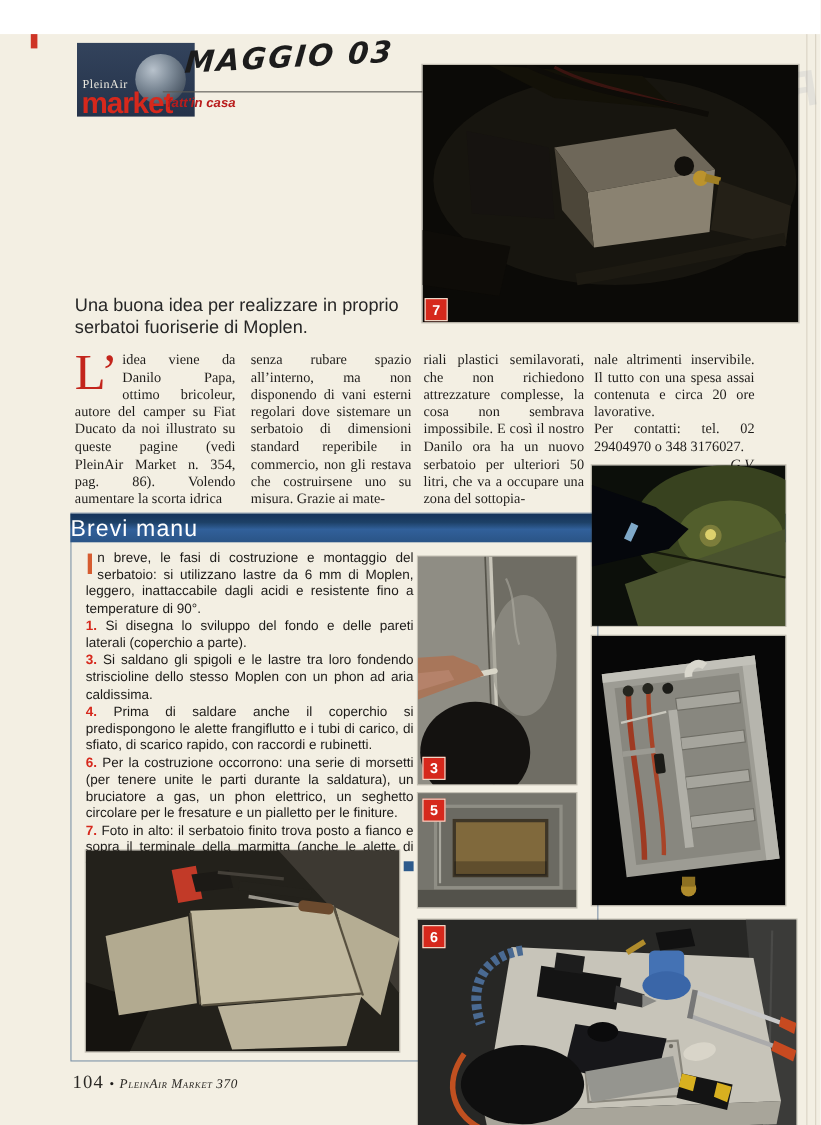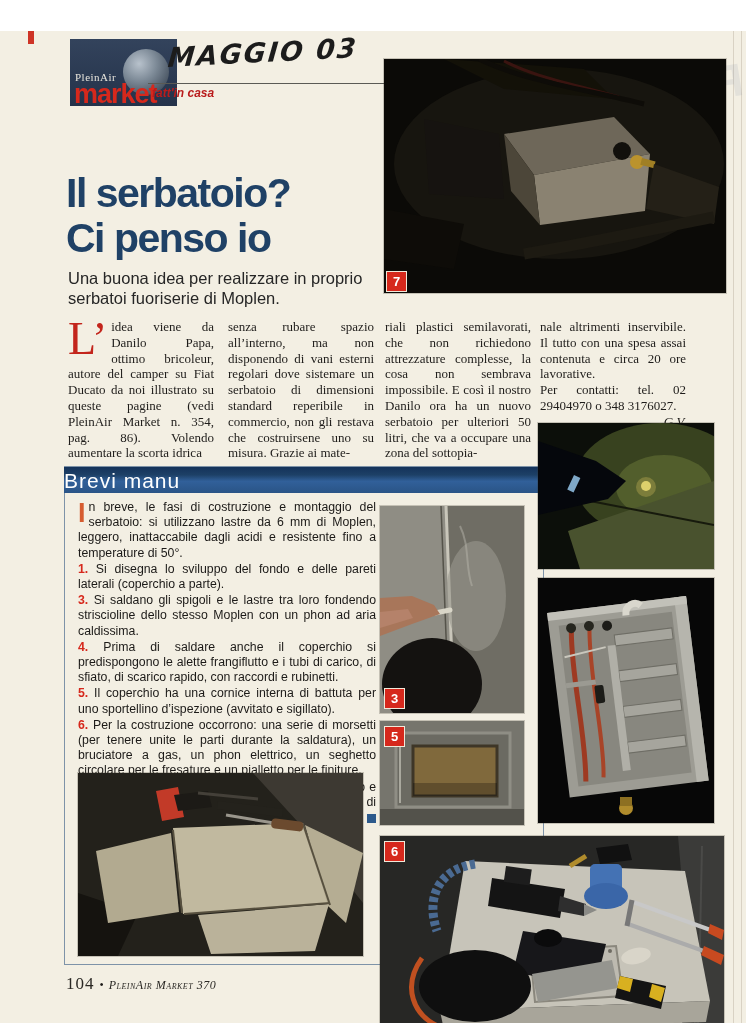--- a/index.html
+++ b/index.html
@@ -74,24 +74,20 @@
   <div id="logo">
     <div class="sphere"></div>
     <div class="plein">PleinAir</div>
     <div class="mkt">market</div>
   </div>
   <div id="handwriting">MAGGIO 03</div>
   <div id="bleed">RIMESSAGGIO</div>
   <div id="rule-top"></div>
   <div id="section-label">fatt'in casa</div>
 
-  <div id="title">
-    <div>Il serbatoio?</div>
-    <div>Ci penso io</div>
-  </div>
   <div id="subtitle">Una buona idea per realizzare in proprio serbatoi fuoriserie di Moplen.</div>
 
   <div id="col1" class="bodycol">
     <span class="dropcap">L’</span><span>idea viene da Danilo Papa, ottimo bricoleur, autore del camper su Fiat Ducato da noi illustrato su queste pagine (vedi PleinAir Market n. 354, pag. 86). Volendo aumentare la scorta idrica</span>
   </div>
   <div id="col2" class="bodycol">
     <span>senza rubare spazio all’interno, ma non disponendo di vani esterni regolari dove sistemare un serbatoio di dimensioni standard reperibile in commercio, non gli restava che costruirsene uno su misura. Grazie ai mate-</span>
   </div>
   <div id="col3" class="bodycol">
     <span>riali plastici semilavorati, che non richiedono attrezzature complesse, la cosa non sembrava impossibile. E così il nostro Danilo ora ha un nuovo serbatoio per ulteriori 50 litri, che va a occupare una zona del sottopia-</span>
@@ -122,25 +118,24 @@
     </svg>
   </div>
   <div class="badge" style="left:386px;top:240px;">
       <span>7</span>
     </div>
 
   <div id="brevi-box"></div>
   <div id="brevi-bar"></div>
   <div id="brevi-title">Brevi manu</div>
   <div id="brevi-text">
-    <p><span class="idrop">I</span><span>n breve, le fasi di costruzione e montaggio del serbatoio: si utilizzano lastre da 6 mm di Moplen, leggero, inattaccabile dagli acidi e resistente fino a temperature di 50°.</span></p>
+    <p><span class="idrop">I</span><span>n breve, le fasi di costruzione e montaggio del serbatoio: si utilizzano lastre da 6 mm di Moplen, leggero, inattaccabile dagli acidi e resistente fino a temperature di 90°.</span></p>
     <p><span class="inum">1.</span> <span>Si disegna lo sviluppo del fondo e delle pareti laterali (coperchio a parte).</span></p>
     <p><span class="inum">3.</span> <span>Si saldano gli spigoli e le lastre tra loro fondendo striscioline dello stesso Moplen con un phon ad aria caldissima.</span></p>
     <p><span class="inum">4.</span> <span>Prima di saldare anche il coperchio si predispongono le alette frangiflutto e i tubi di carico, di sfiato, di scarico rapido, con raccordi e rubinetti.</span></p>
-    <p><span class="inum">5.</span> <span>Il coperchio ha una cornice interna di battuta per uno sportellino d’ispezione (avvitato e sigillato).</span></p>
     <p><span class="inum">6.</span> <span>Per la costruzione occorrono: una serie di morsetti (per tenere unite le parti durante la saldatura), un bruciatore a gas, un phon elettrico, un seghetto circolare per le fresature e un pialletto per le finiture.</span></p>
     <p><span class="inum">7.</span> <span>Foto in alto: il serbatoio finito trova posto a fianco e sopra il terminale della marmitta (anche le alette di fissaggio sono in Moplen).</span><span class="endsq"></span></p>
   </div>
 
   <div class="photo z2" style="left:538px;top:392px;width:176px;height:146px;">
     <svg width="176" height="146" viewBox="0 0 176 146" preserveAspectRatio="none">
       <rect width="176" height="146" fill="#0c0f0a"></rect>
       <ellipse cx="122" cy="58" rx="85" ry="58" fill="#38421f"></ellipse>
       <ellipse cx="126" cy="64" rx="48" ry="32" fill="#525e2c"></ellipse>
       <polygon points="30,108 176,58 176,146 42,146" fill="#49522e"></polygon>

